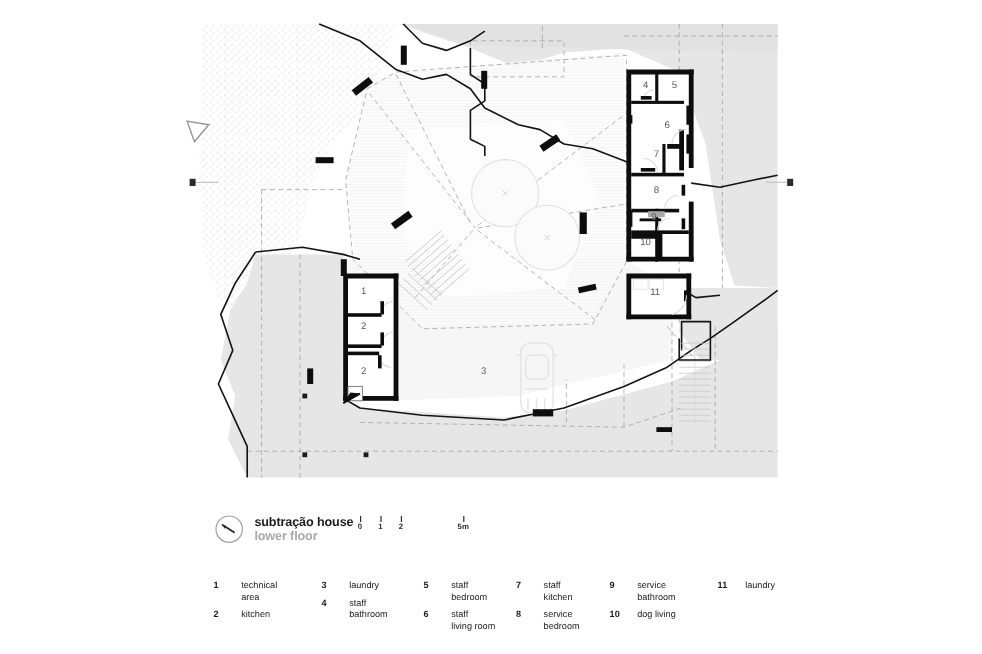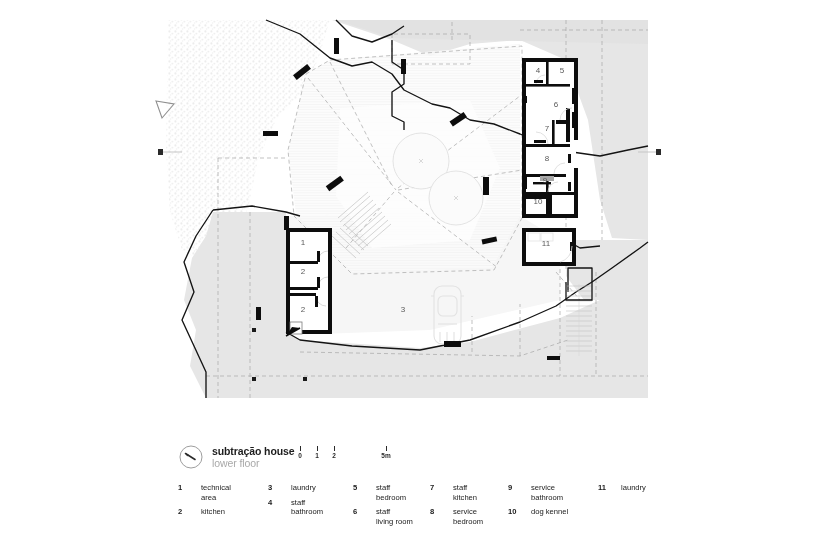--- a/index.html
+++ b/index.html
@@ -9,30 +9,30 @@
     font-family:"Liberation Sans", sans-serif;
     color:#1a1a1a;
     overflow:hidden;
     position:relative;
   }
   #sheet{position:absolute;inset:0;width:818px;height:545px;background:#fff;}
   #plan{position:absolute;left:0;top:0;width:818px;height:545px;}
 
   
   .titleblock{
-    position:absolute;left:178px;top:444px;width:430px;height:34px;
+    position:absolute;left:178px;top:428px;width:430px;height:34px;
   }
   .compass{position:absolute;left:0px;top:0px;width:26px;height:26px;}
   .titles{position:absolute;left:34px;top:1px;}
   .t-main{
     font-size:10.5px;font-weight:bold;letter-spacing:-0.1px;
     color:#1d1d1d;line-height:12px;
   }
   .t-sub{
-    font-size:10.5px;font-weight:normal;color:#a9a9a9;line-height:12px;
+    font-size:10.5px;font-weight:bold;color:#a9a9a9;line-height:12px;
     letter-spacing:-0.1px;
   }
   .scalebar{position:absolute;left:122px;top:2px;width:120px;height:22px;}
   .scalebar .tick{
     position:absolute;top:0px;width:1px;height:5px;background:#2a2a2a;
   }
   .scalebar .lbl{
     position:absolute;top:6px;font-size:6.5px;font-weight:bold;color:#2a2a2a;
     transform:translateX(-50%);white-space:nowrap;
   }
@@ -450,21 +450,21 @@
         </div>
       </div>
       <div class="lg-col" style="left: 330px;">
         <div class="lg-row">
           <span class="lg-num">9</span>
           <span class="lg-txt">service
 bathroom</span>
         </div>
         <div class="lg-row">
           <span class="lg-num wide">10</span>
-          <span class="lg-txt">dog kennel</span>
+          <span class="lg-txt">dog living</span>
         </div>
       </div>
       <div class="lg-col" style="left: 420px;">
         <div class="lg-row">
           <span class="lg-num wide">11</span>
           <span class="lg-txt">laundry</span>
         </div>
       </div>
     </div>
 

